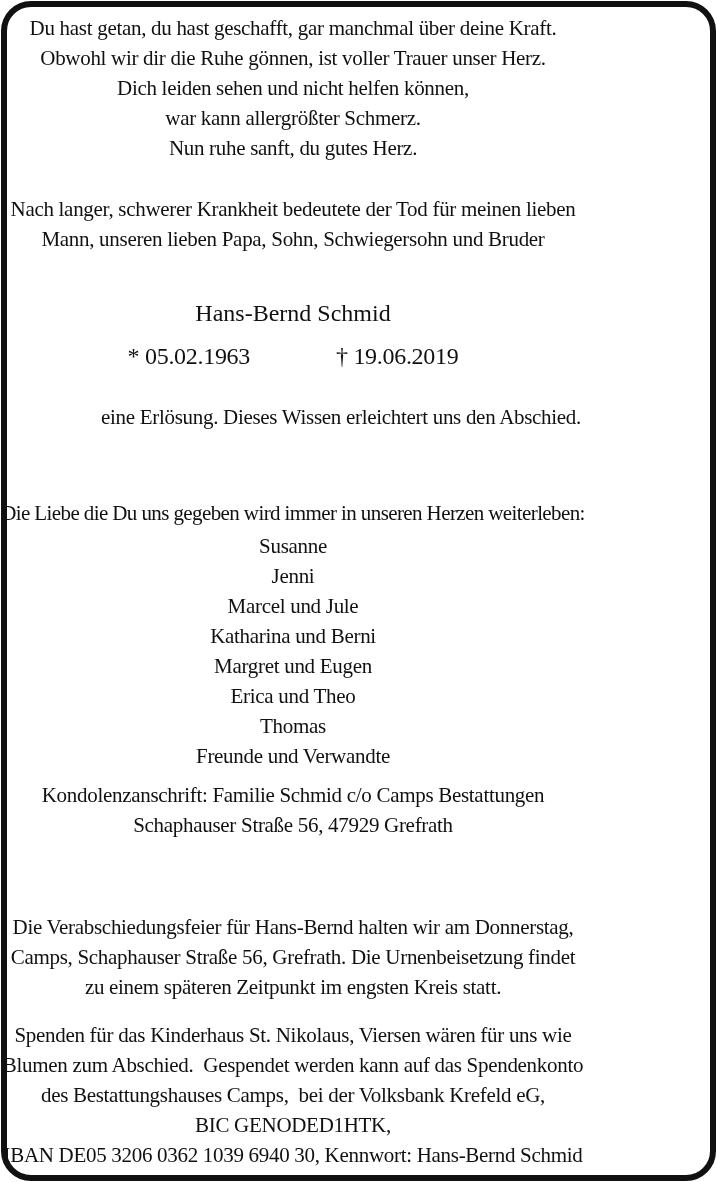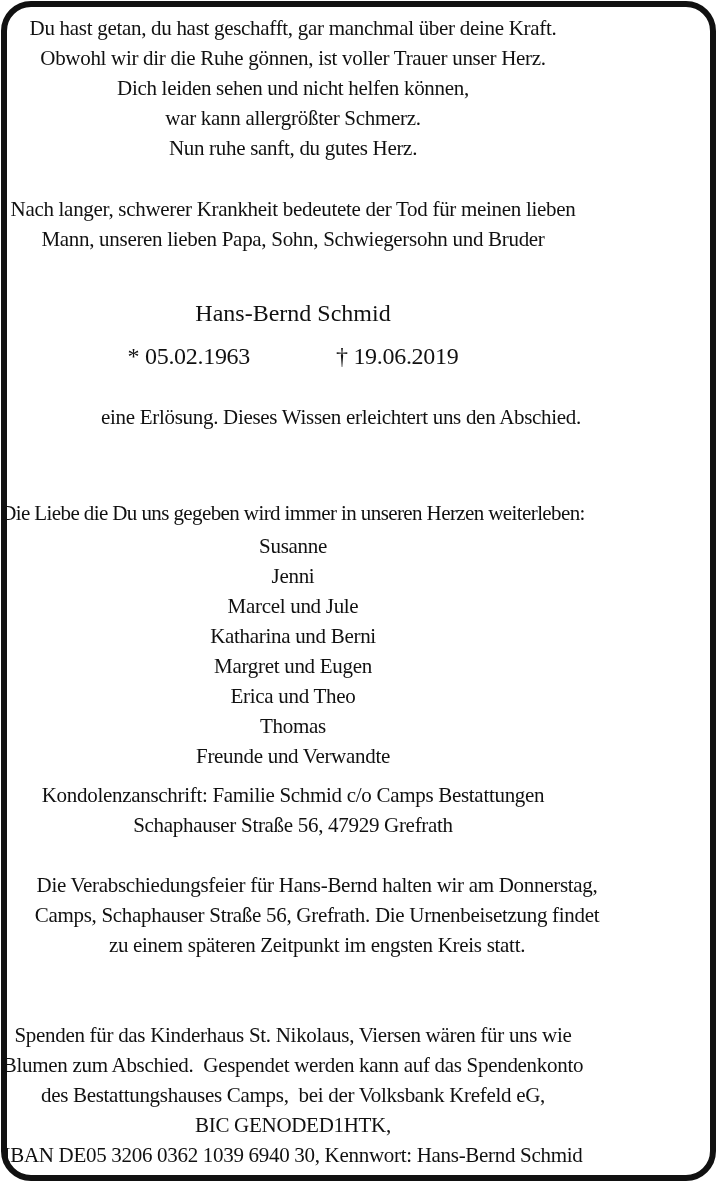--- a/index.html
+++ b/index.html
@@ -73,21 +73,21 @@
     <span class="line">Erica und Theo</span>
     <span class="line">Thomas</span>
     <span class="line">Freunde und Verwandte</span>
   </div>
 
   <div class="block" style="top:780px;">
     <span class="line">Kondolenzanschrift: Familie Schmid c/o Camps Bestattungen</span>
     <span class="line">Schaphauser Straße 56, 47929 Grefrath</span>
   </div>
 
-  <div class="block" style="top:870px;margin-left:24px;">
+  <div class="block" style="top:912px;">
     <span class="line">Die Verabschiedungsfeier für Hans-Bernd halten wir am Donnerstag,</span>
     <span class="line">Camps, Schaphauser Straße 56, Grefrath. Die Urnenbeisetzung findet</span>
     <span class="line">zu einem späteren Zeitpunkt im engsten Kreis statt.</span>
   </div>
 
   <div class="block" style="top:1020px;">
     <span class="line">Spenden für das Kinderhaus St. Nikolaus, Viersen wären für uns wie</span>
     <span class="line" style="white-space:pre;">Blumen zum Abschied.  Gespendet werden kann auf das Spendenkonto</span>
     <span class="line" style="white-space:pre;">des Bestattungshauses Camps,  bei der Volksbank Krefeld eG,</span>
     <span class="line">BIC GENODED1HTK,</span>

